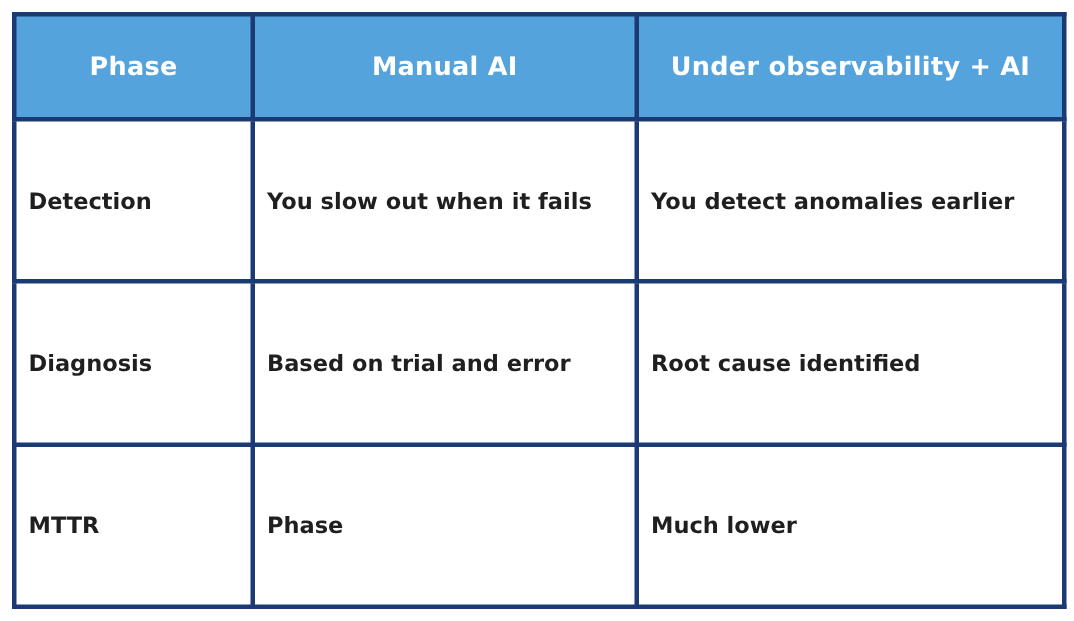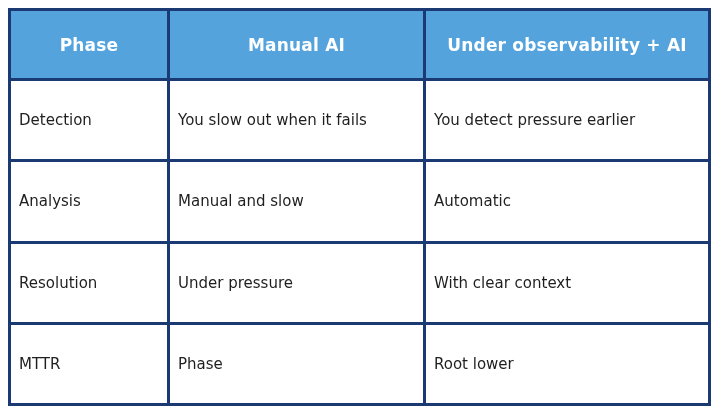--- a/index.html
+++ b/index.html
@@ -41,21 +41,21 @@
     color: var(--header-text);
     font-size: 17px;
     font-weight: 700;
     letter-spacing: 0.2px;
     height: 70px;
   }
   table.compare-table td {
     background: var(--cell-bg);
     color: var(--body-text);
     font-size: 15px;
-    font-weight: 400;
+    font-weight: 700;
     height: 65px;
   }
   col.col-phase   { width: 159px; }
   col.col-without { width: 256px; }
   col.col-with    { width: 285px; }
 </style>
 </head>
 <body>
 
 <div class="page">
@@ -69,32 +69,27 @@
       <tr>
         <th>Phase</th>
         <th>Manual AI</th>
         <th>Under observability + AI</th>
       </tr>
     </thead>
     <tbody>
       <tr>
         <td>Detection</td>
         <td>You slow out when it fails</td>
-        <td>You detect pressure earlier</td>
+        <td>You detect anomalies earlier</td>
       </tr>
       <tr>
-        <td>Analysis</td>
-        <td>Manual and slow</td>
-        <td>Automatic</td>
-      </tr>
-      <tr>
-        <td>Resolution</td>
-        <td>Under pressure</td>
-        <td>With clear context</td>
+        <td>Diagnosis</td>
+        <td>Based on trial and error</td>
+        <td>Root cause identified</td>
       </tr>
       <tr>
         <td>MTTR</td>
         <td>Phase</td>
-        <td>Root lower</td>
+        <td>Much lower</td>
       </tr>
     </tbody>
   </table>
 </div>
 
 </body></html>

